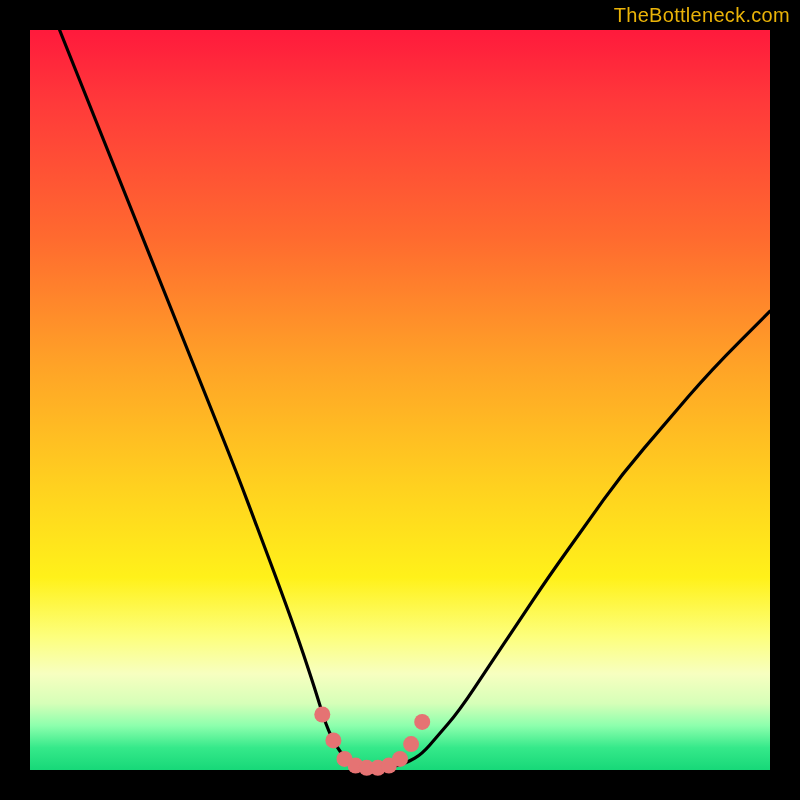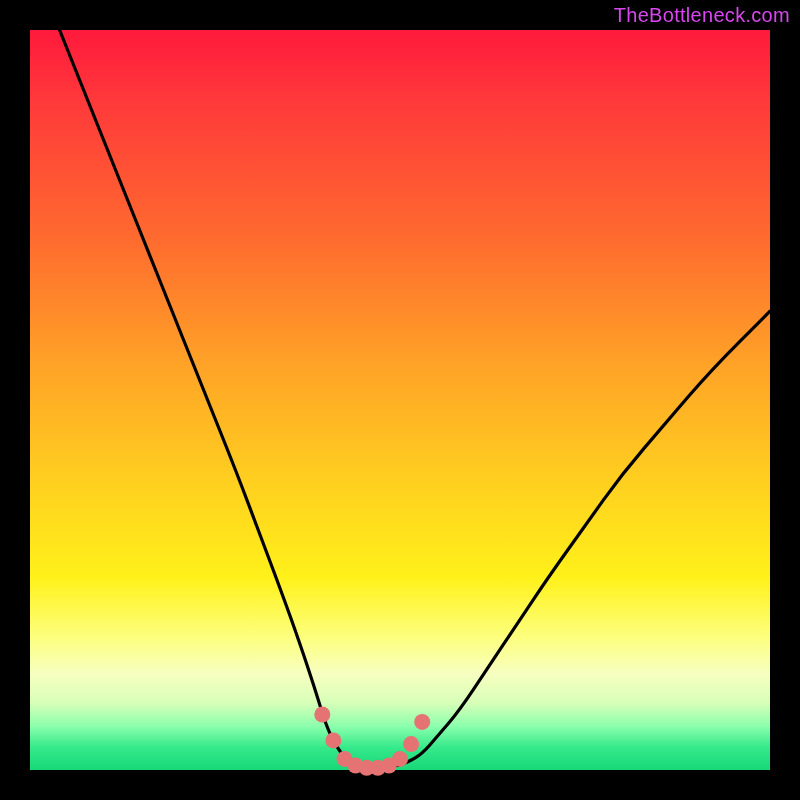--- a/index.html
+++ b/index.html
@@ -37,21 +37,21 @@
       #d6ffb8 91%,
       #8dffad 94%,
       #35e98a 97%,
       #17d878 100%
     );
   }
   .watermark {
     position: absolute;
     top: 4px;
     right: 10px;
-    color: #d946ef;
+    color: #eab308;
     font-size: 20px;
     letter-spacing: 0.3px;
     user-select: none;
   }
   svg.curve {
     position: absolute;
     left: 0;
     top: 0;
     width: 740px;
     height: 740px;

